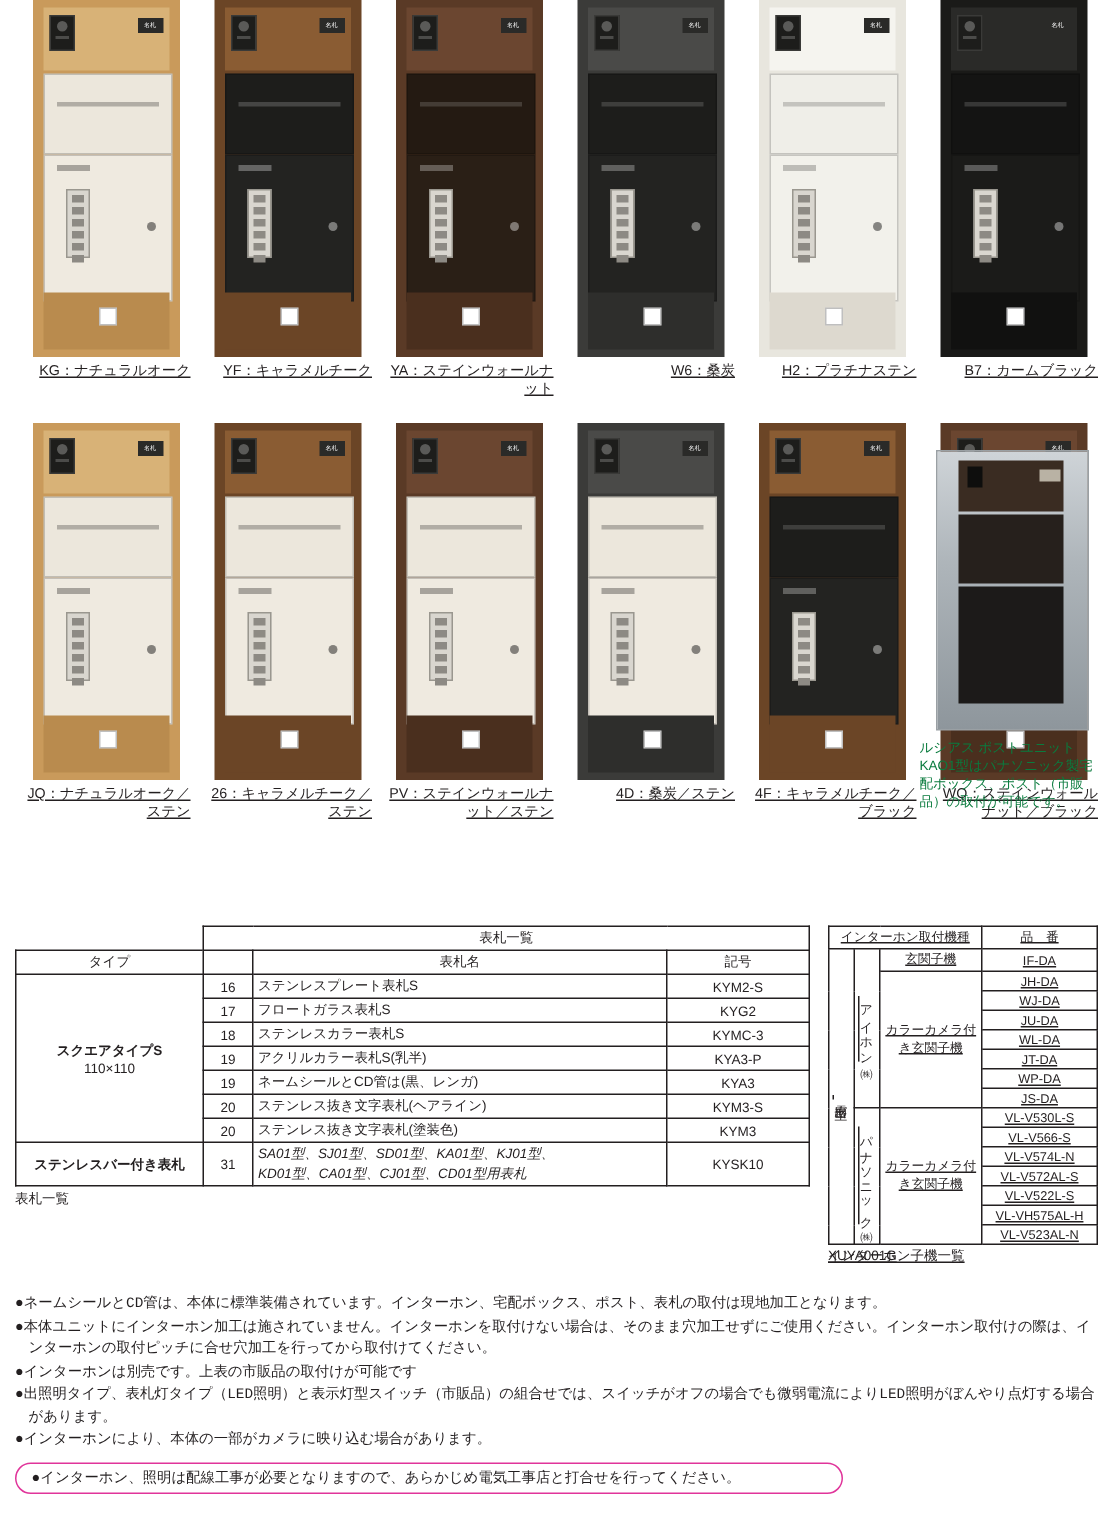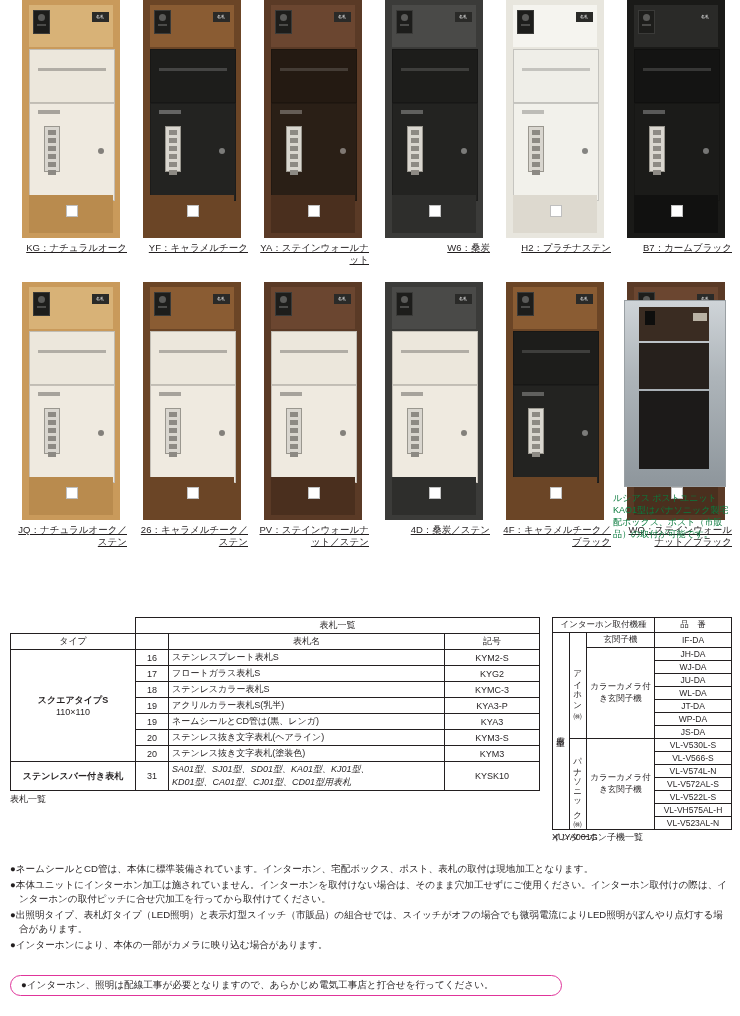--- a/index.html
+++ b/index.html
@@ -39,21 +39,21 @@
   table{border-collapse:collapse;font-size:9px;}
   td,th{border:1px solid #231f20;padding:1px 3px;font-weight:normal;text-align:center;}
   .t1{width:100%;}
   .t1 .lbl{text-align:left;}
   .caption-sm{font-size:9px;margin-top:2px;}
   
   .t2 td,.t2 th{font-size:8.5px;padding:1px 2px;}
   .vert{writing-mode:vertical-rl;text-orientation:upright;letter-spacing:1px;}
   
   .notes{position:absolute;left:10px;top:862px;width:722px;font-size:9.6px;line-height:14.5px;}
-  .notes p{margin:0 0 1px 0;text-indent:-9px;padding-left:9px;}
+  .notes p{margin:0 0 1px 0;text-indent:-9px;padding-left:9px;font-family:Liberation Mono, monospace;}
   .warn{position:absolute;left:10px;top:975px;width:530px;border:1px solid #e0349a;border-radius:11px;padding:3px 10px;font-size:9.6px;color:#231f20;}
 </style>
 </head>
 <body>
 
 <div class="grid">
 
   <div class="row row1">
 
     <div class="cell">
@@ -536,21 +536,21 @@
       <td>31</td>
       <td class="lbl" style="white-space:pre-line;font-style:italic;">SA01型、SJ01型、SD01型、KA01型、KJ01型、
 KD01型、CA01型、CJ01型、CD01型用表札</td>
       <td>KYSK10</td>
     </tr>
   </tbody>
     </table>
   <div class="caption-sm">表札一覧</div>
 </div>
 
-<div class="tbl-wrap" style="left:552px;top:617px;width:180px;">
+<div class="tbl-wrap" style="left:552px;top:617px;width:180px;text-decoration:underline;">
   <table class="t2">
     <tbody>
         <tr>
       <td colspan="3">インターホン取付機種</td>
       <td style="width:72px;">品　番</td>
     </tr>
     <tr>
       <td rowspan="15" class="vert" style="width:10px;">露出型</td>
       <td rowspan="8" class="vert" style="width:10px;">アイホン㈱</td>
       <td>玄関子機</td>
@@ -605,17 +605,18 @@
     </table>
   <div class="caption-sm" style="display:flex;justify-content:space-between;">
     <span>XUYA001G</span>
   </div>
   <div class="caption-sm" style="text-align:left;margin-top:-11px;">インターホン子機一覧</div>
 </div>
 
 <div class="notes">
   <p>●ネームシールとCD管は、本体に標準装備されています。インターホン、宅配ボックス、ポスト、表札の取付は現地加工となります。</p>
   <p>●本体ユニットにインターホン加工は施されていません。インターホンを取付けない場合は、そのまま穴加工せずにご使用ください。インターホン取付けの際は、インターホンの取付ピッチに合せ穴加工を行ってから取付けてください。</p>
+  <p>●インターホンは別売です。上表の市販品の取付けが可能です</p>
   <p>●出照明タイプ、表札灯タイプ（LED照明）と表示灯型スイッチ（市販品）の組合せでは、スイッチがオフの場合でも微弱電流によりLED照明がぼんやり点灯する場合があります。</p>
   <p>●インターホンにより、本体の一部がカメラに映り込む場合があります。</p>
 </div>
 
 <div class="warn">●インターホン、照明は配線工事が必要となりますので、あらかじめ電気工事店と打合せを行ってください。</div>
 
 </body></html>

